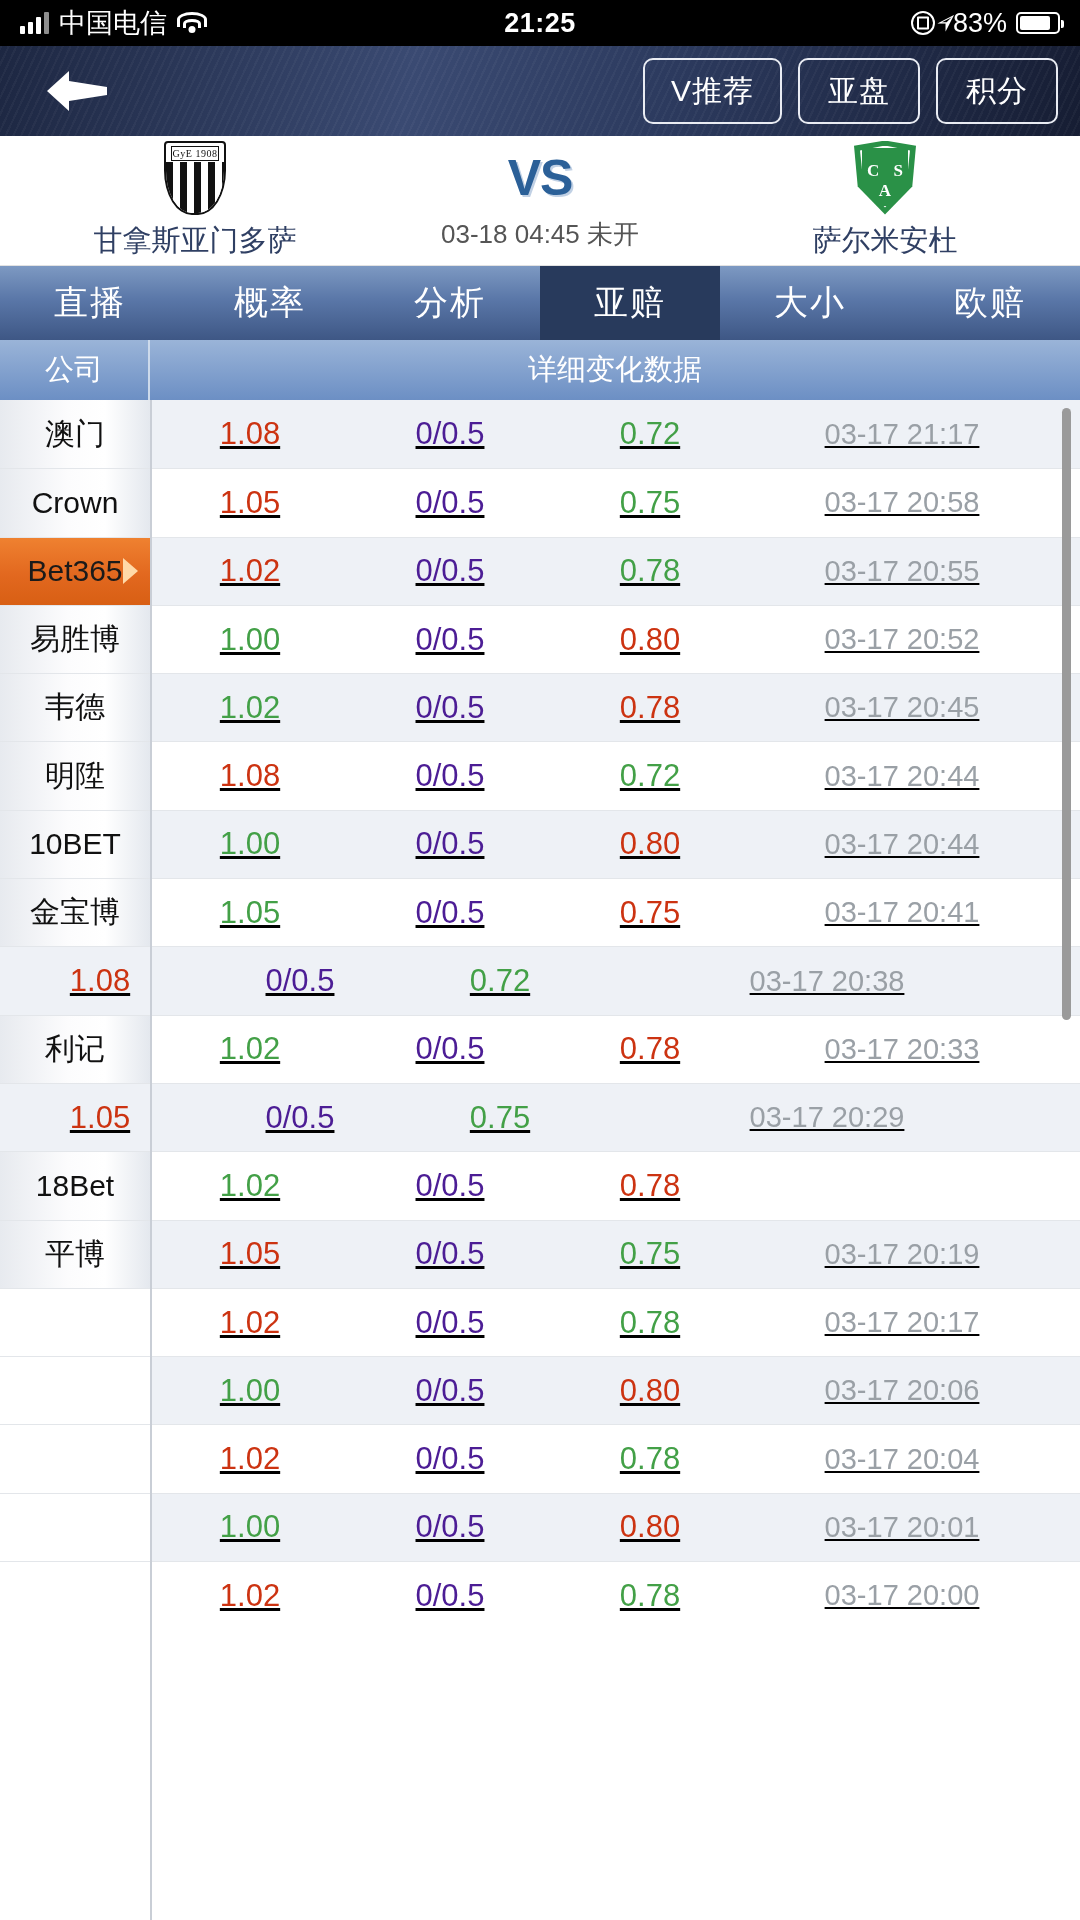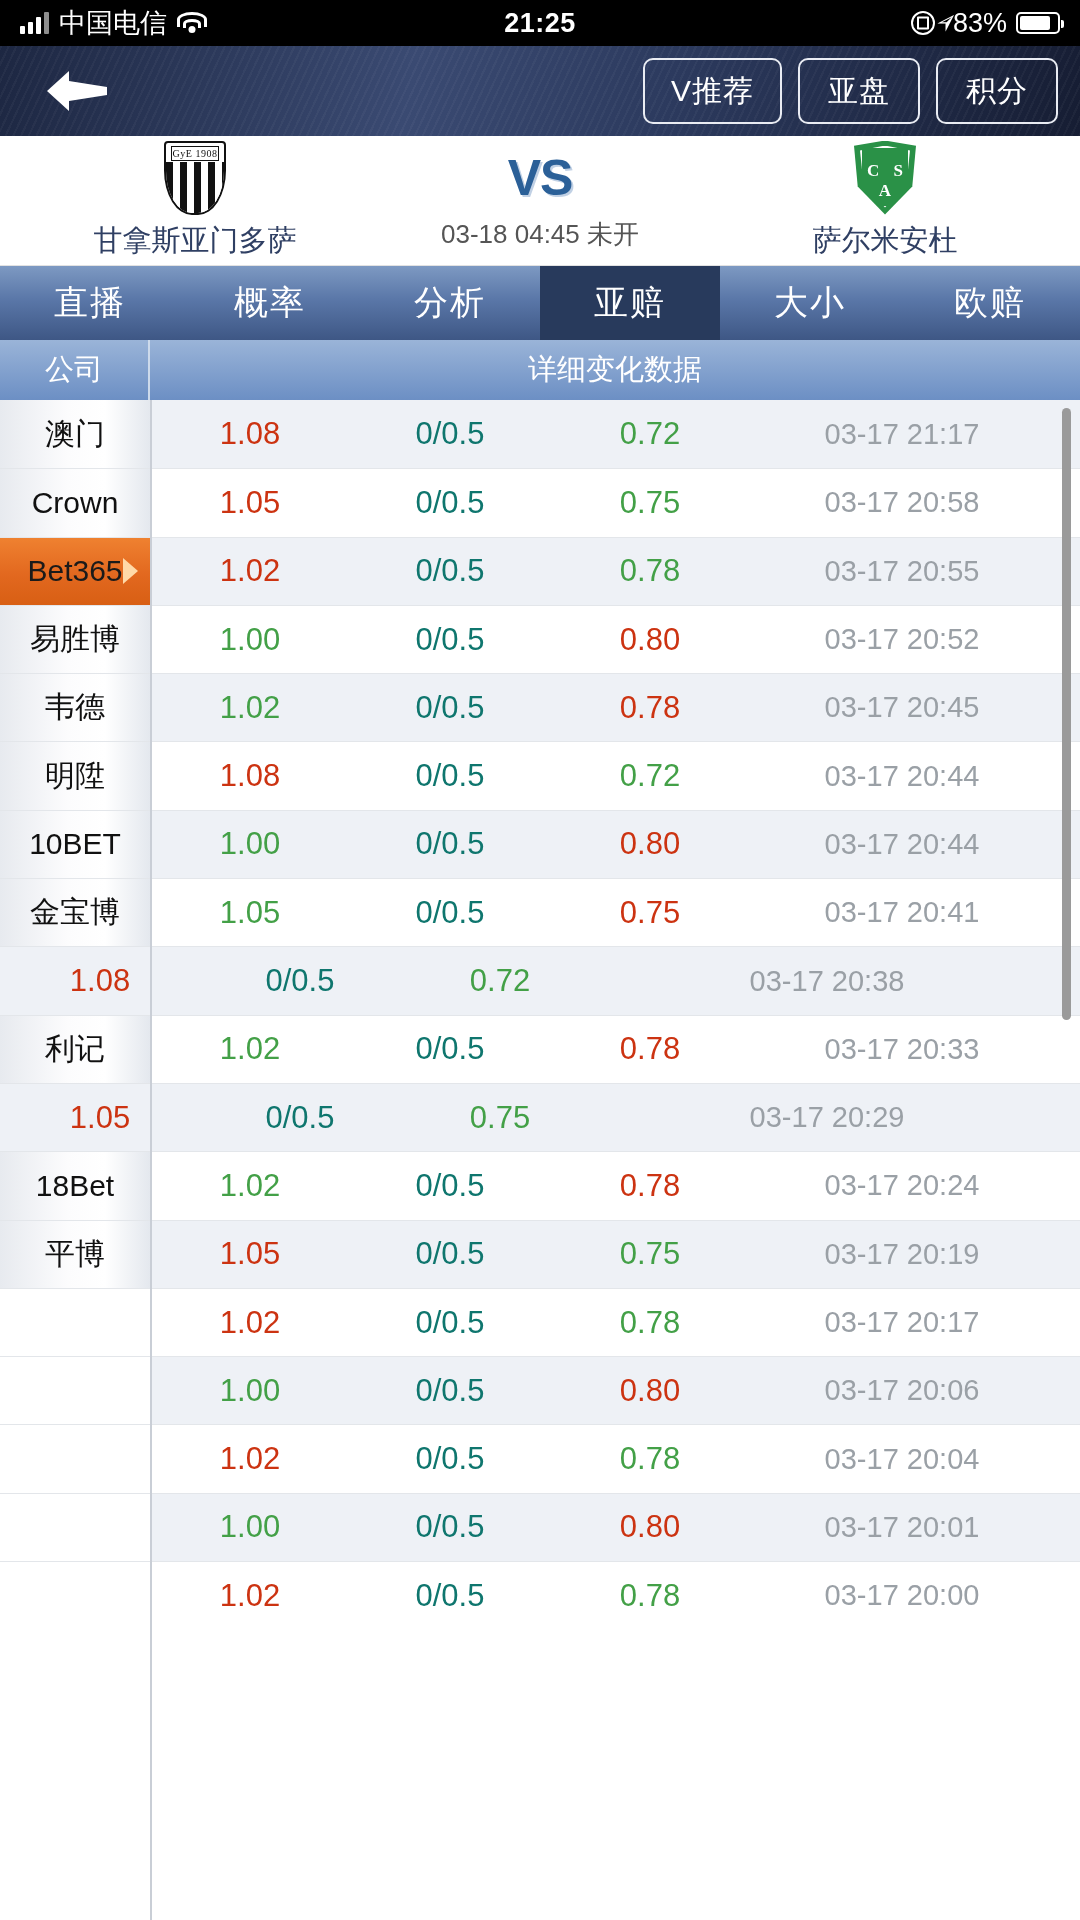--- a/index.html
+++ b/index.html
@@ -120,41 +120,41 @@
      border-right:2px solid #cddaeb;}
   .subhead .sh-detail{flex:1;display:flex;align-items:center;justify-content:center;}
 
   
   .table-wrap{position:relative;height:1520px;overflow:hidden;}
   .row{
     height:68.3px;display:flex;align-items:stretch;position:relative;
   }
   .row.alt .cells{background:#eef1f6;}
   .row .cells{flex:1;display:flex;align-items:center;background:#fff;
-    border-top:1px solid #e3e6ea;}
+    border-top:1px solid #e3e6ea;text-decoration:underline;}
   .row:first-child .cells{border-top:none;}
   .company{
     width:150px;display:flex;align-items:center;justify-content:center;
     font-size:30px;color:#111;position:relative;
     background:linear-gradient(90deg,#e7eaef 0%,#fcfcfd 45%,#ffffff 70%,#e4e8ee 100%);
     border-top:1px solid #e3e6ea;
   }
   .row:first-child .company{border-top:none;}
   .company.empty{background:#fff;}
   .company.sel{
     background:linear-gradient(180deg,#ef8130 0%,#e2681f 55%,#d85f14 100%);
     color:#1a1a1a;
   }
   .company.sel .caret{
     position:absolute;right:12px;top:50%;transform:translateY(-50%);
     width:0;height:0;border-top:13px solid transparent;border-bottom:13px solid transparent;
     border-left:15px solid #ffd9a8;
   }
   .c-odd{width:200px;text-align:center;font-size:31px;}
-  .c-hcp{width:200px;text-align:center;font-size:31px;color:#0f766e;}
+  .c-hcp{width:200px;text-align:center;font-size:31px;color:#4c1d95;}
   .c-odd2{width:200px;text-align:center;font-size:31px;}
   .c-time{flex:1;text-align:center;font-size:29px;color:#9aa0a6;padding-right:26px;}
   .up{color:#cc3311;}
   .down{color:#43a047;}
   .vdivider{position:absolute;left:150px;top:0;bottom:0;width:2px;background:#c9ced6;z-index:5;}
   .scrollbar{
     position:absolute;right:9px;top:8px;width:9px;height:612px;
     background:#9a9a9a;border-radius:5px;z-index:6;
   }
 </style>
@@ -361,21 +361,20 @@
         </div>
       </div>
       <div class="row">
         <div class="company">
           <span>18Bet</span>
         </div>
         <div class="cells">
           <div class="c-odd down">1.02</div>
           <div class="c-hcp">0/0.5</div>
           <div class="c-odd2 up">0.78</div>
-          <div class="c-time">03-17 20:24</div>
         </div>
       </div>
       <div class="row alt">
         <div class="company">
           <span>平博</span>
         </div>
         <div class="cells">
           <div class="c-odd up">1.05</div>
           <div class="c-hcp">0/0.5</div>
           <div class="c-odd2 down">0.75</div>

